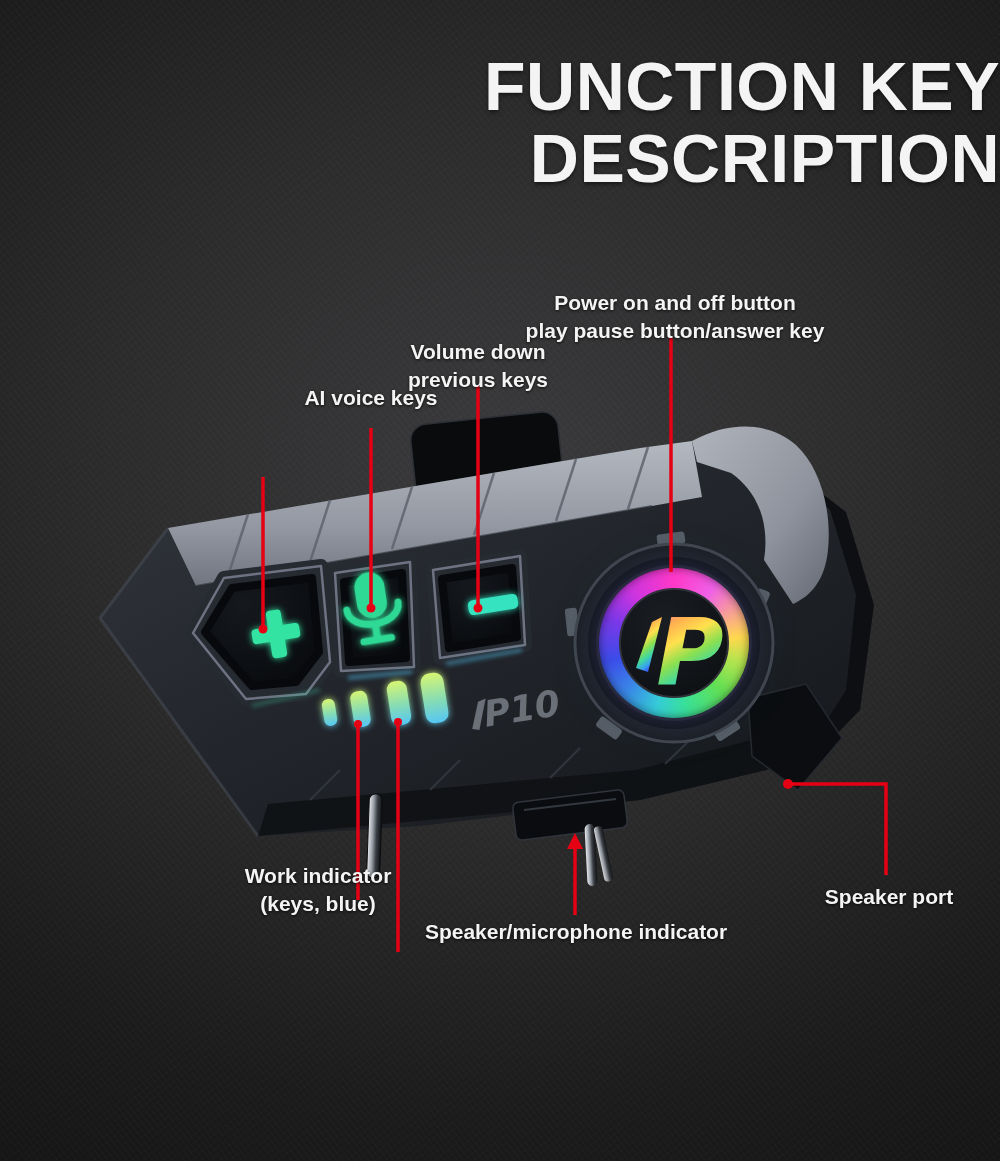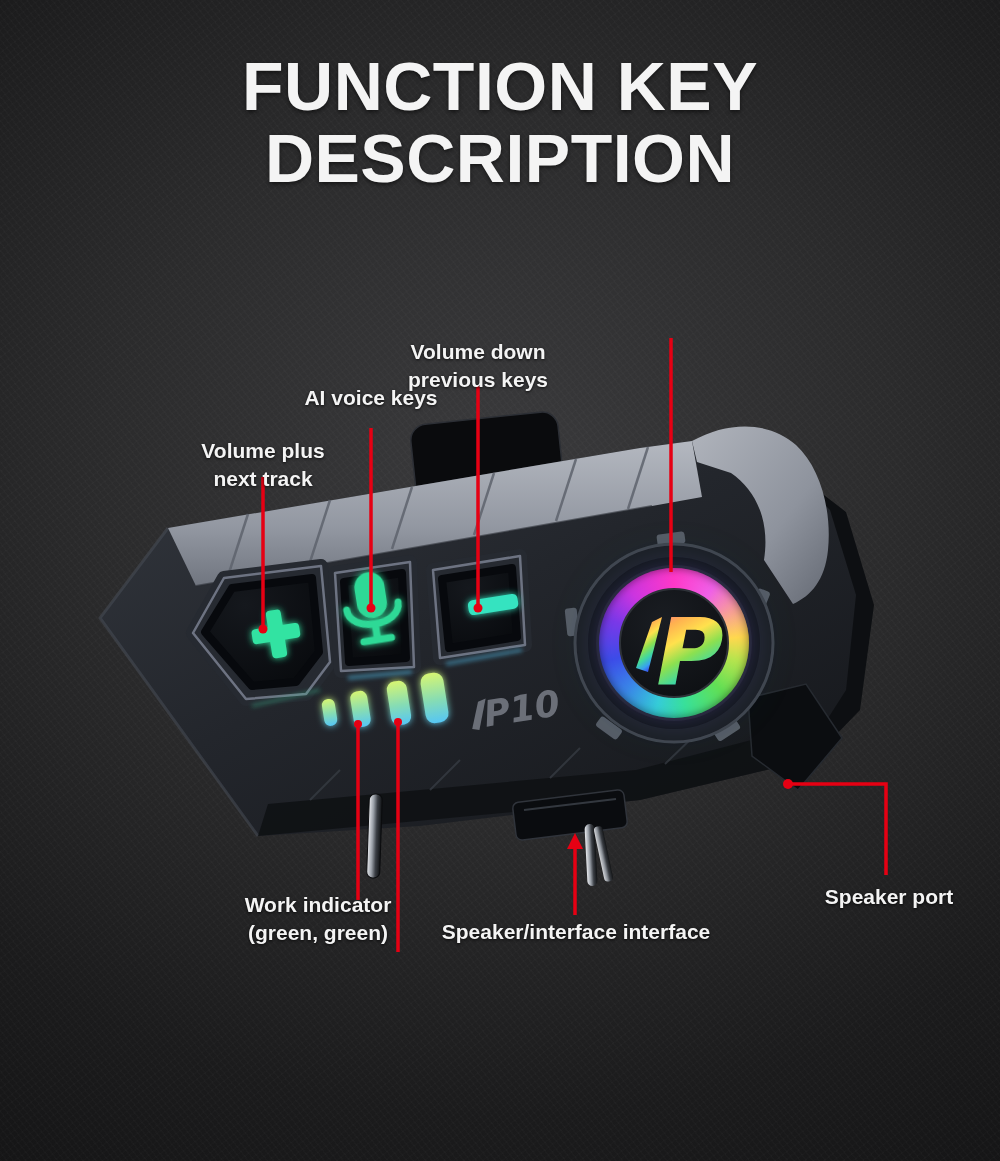--- a/index.html
+++ b/index.html
@@ -17,21 +17,21 @@
     background:
       repeating-linear-gradient(52deg, rgba(255,255,255,0.02) 0 1.5px, transparent 1.5px 5px),
       repeating-linear-gradient(-38deg, rgba(255,255,255,0.016) 0 1.5px, transparent 1.5px 6px);
     opacity:.8;
   }
   .layer{position:absolute;left:0;top:0;}
   .z1{z-index:1}.z3{z-index:3}
 
   .title{
     position:absolute;left:0;top:50px;width:1000px;z-index:4;
-    text-align:center;color:#f4f4f4;font-weight:bold;
+    text-align:right;color:#f4f4f4;font-weight:bold;
     font-size:68px;line-height:1.06;letter-spacing:.5px;
     text-shadow:0 2px 4px rgba(0,0,0,.55);
   }
   .title span{display:block;}
 
   .label{
     position:absolute;z-index:4;transform:translateX(-50%);
     color:#f4f4f4;font-size:21px;font-weight:bold;line-height:28px;
     text-align:center;white-space:nowrap;
     text-shadow:0 1px 3px rgba(0,0,0,.8);
@@ -252,35 +252,33 @@
       <line x1="398" y1="722" x2="398" y2="952"></line>
       <circle cx="398" cy="722" r="4" stroke="none"></circle>
       <line x1="575" y1="846" x2="575" y2="915"></line>
       <polygon points="575,833 567,849 583,849" stroke="none"></polygon>
       <path d="M788 784 H886 V875" fill="none"></path>
       <circle cx="788" cy="784" r="5" stroke="none"></circle>
     </g>
   </svg>
 
   <div class="label" style="left:675px;top:289px">
+    <span class="ln">Power on and off button</span>
+    <span class="ln">play pause button/answer key</span>
   </div>
   <div class="label" style="left:478px;top:338px">
     <span class="ln">Volume down</span>
     <span class="ln">previous keys</span>
   </div>
   <div class="label" style="left:371px;top:384px">
     <span class="ln">AI voice keys</span>
   </div>
-  <div class="label" style="left:263px;top:437px">
-    <span class="ln">Volume plus</span>
-    <span class="ln">next track</span>
-  </div>
-  <div class="label" style="left:318px;top:891px">
+  <div class="label" style="left:318px;top:862px">
     <span class="ln">Work indicator</span>
-    <span class="ln">(green, green)</span>
+    <span class="ln">(keys, blue)</span>
   </div>
   <div class="label" style="left:576px;top:918px">
-    <span class="ln">Speaker/interface interface</span>
+    <span class="ln">Speaker/microphone indicator</span>
   </div>
   <div class="label" style="left:889px;top:883px">
     <span class="ln">Speaker port</span>
   </div>
 </div>
 
 </body></html>

